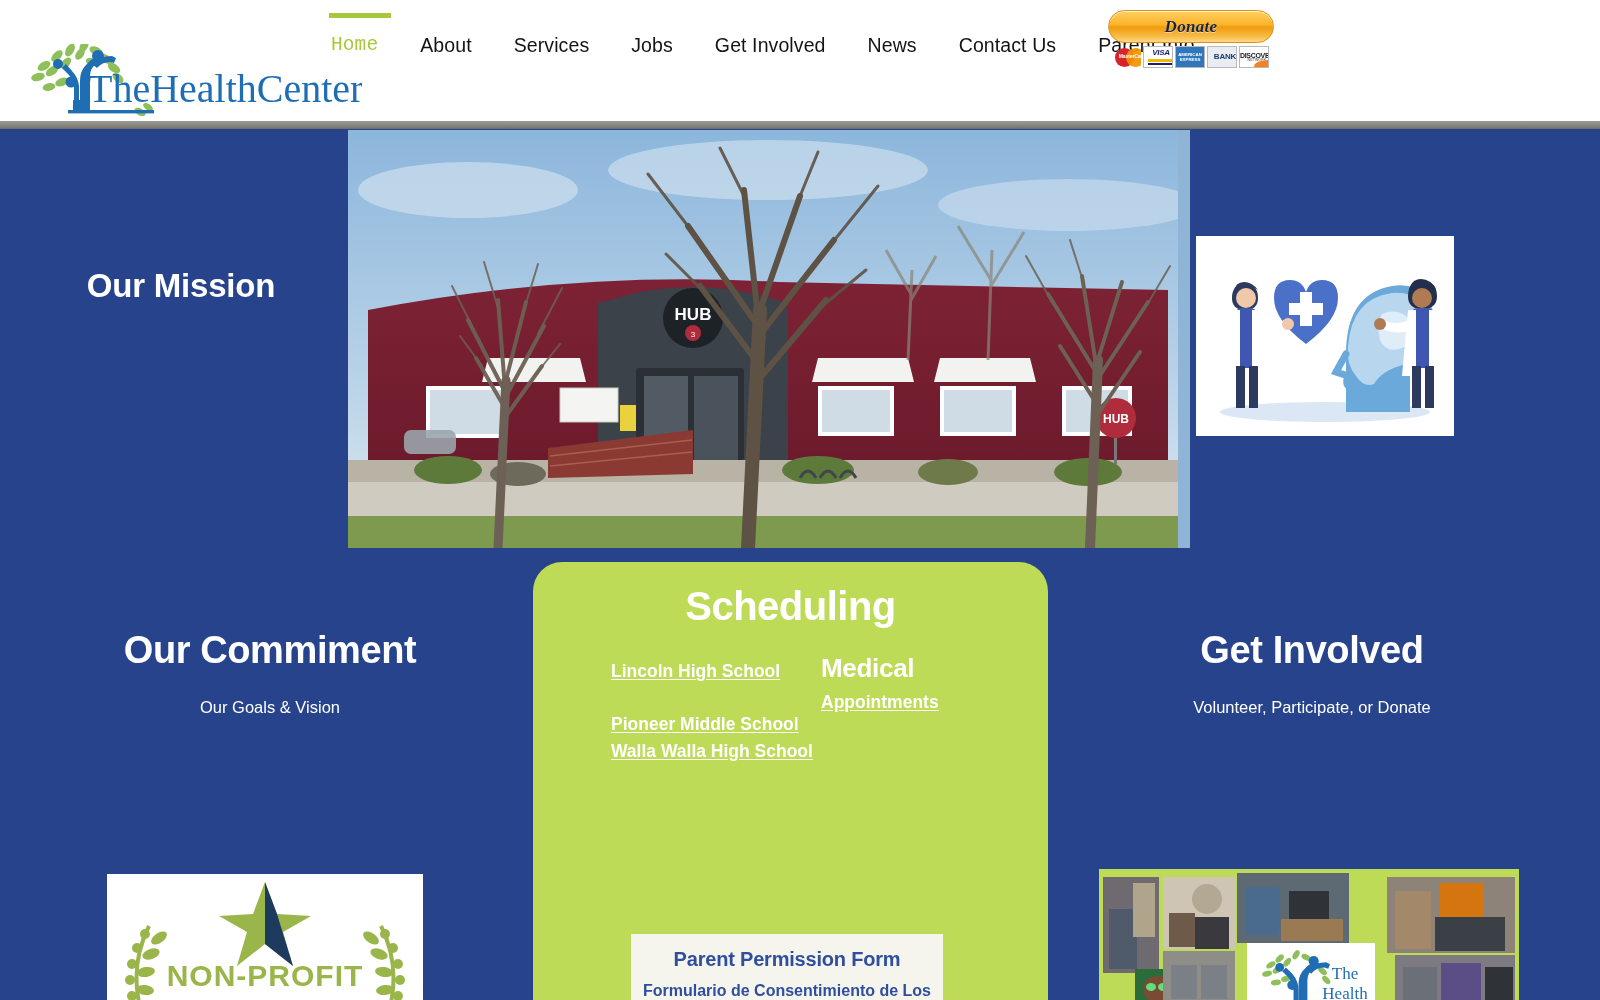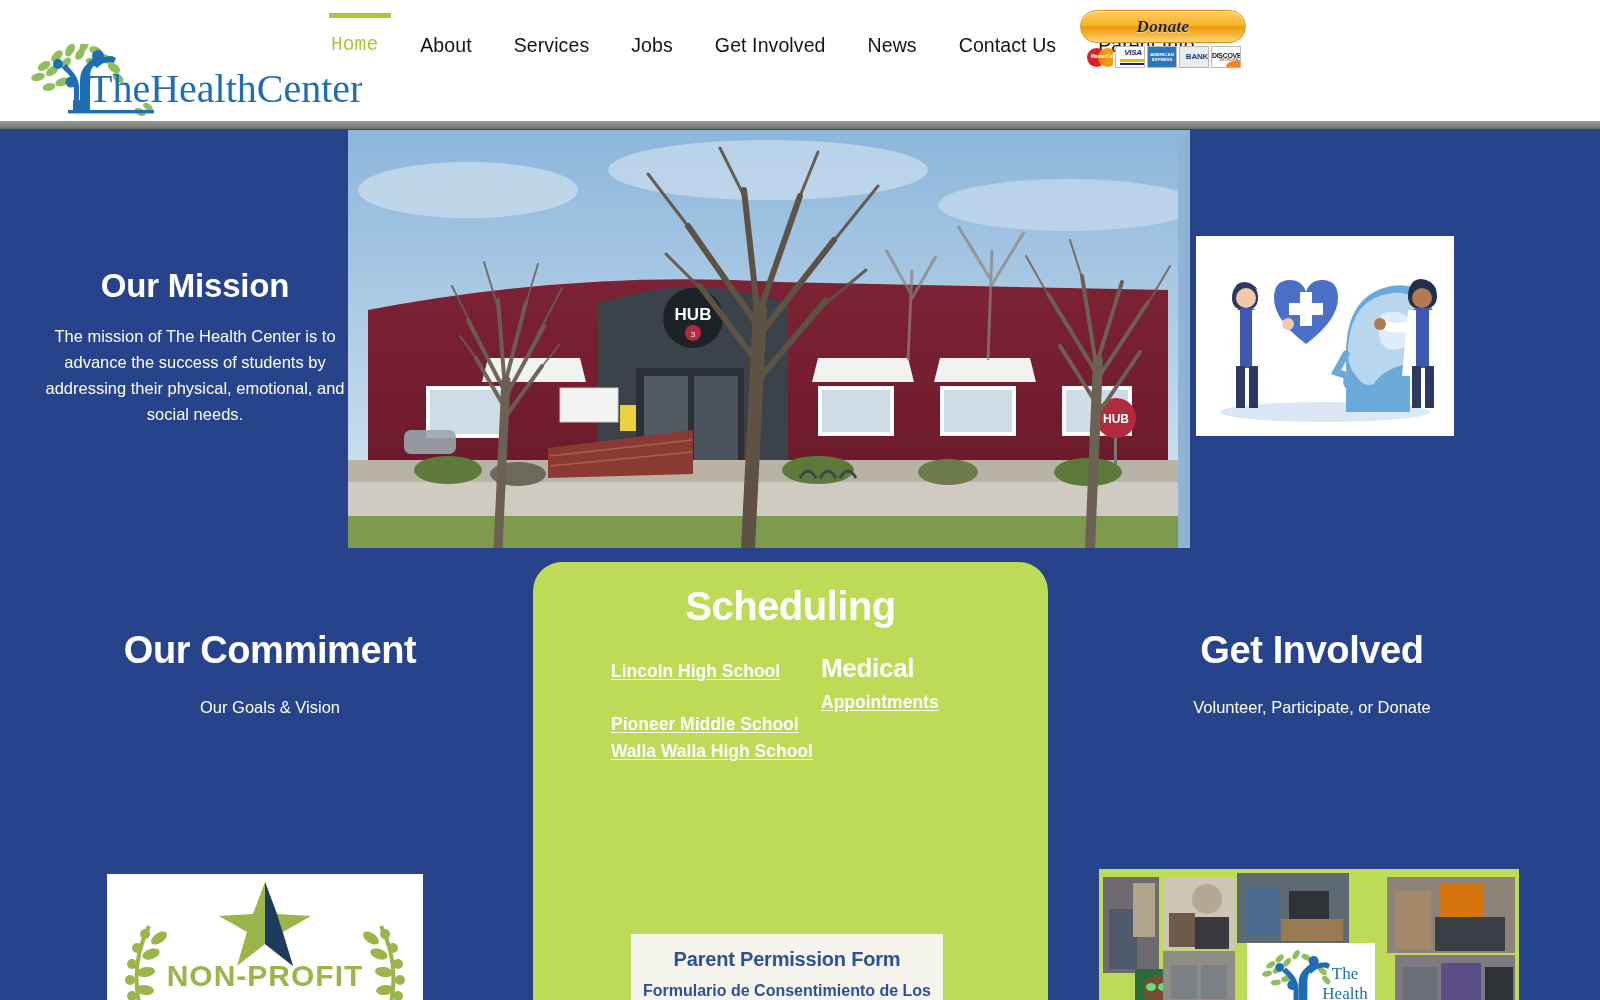--- a/index.html
+++ b/index.html
@@ -47,21 +47,21 @@
   .nav-item.active { color: #a8c83c; font-family: Liberation Mono, monospace; }
   .nav-item.active::before {
     content: "";
     position: absolute; left: 19px; top: -15px;
     width: 62px; height: 5px;
     background: #a8c83c;
   }
 
   
   .donate-wrap {
-    position: absolute; left: 1080px; top: 10px;
+    position: absolute; left: 1108px; top: 10px;
     width: 166px; height: 60px;
     cursor: pointer;
   }
   .donate-btn {
     position: relative;
     width: 166px; height: 33px;
     border-radius: 17px;
     background: linear-gradient(to bottom,
        #ffd063 0%, #fcb42b 44%, #f09b10 52%, #f8bc45 82%, #ffd98a 100%);
     border: 1px solid #e08f12;
@@ -117,21 +117,21 @@
   }
 
   
   .page {
     position: absolute; left: 0; top: 129px;
     width: 1600px; height: 871px;
     background: #27438c;
   }
 
   
-  .mission { position: absolute; left: 20px; top: 138px; width: 350px; text-align: center; }
+  .mission { position: absolute; left: 6px; top: 138px; width: 350px; text-align: center; }
   .mission h2 {
     font-size: 33px; font-weight: bold; color: #ffffff;
     letter-spacing: -0.2px; margin-bottom: 18px;
   }
   .mission p {
     font-size: 16.5px; color: #ffffff; line-height: 1.58;
     padding: 0 12px;
   }
 
   
@@ -308,21 +308,20 @@
       </div>
     </div>
   </div>
 </div>
 <div class="header-rule"></div>
 
 <div class="page">
 
   <section class="mission">
     <h2>Our Mission</h2>
-    <p>The mission of The Health Center is to advance the success of students by addressing their physical, emotional, and social needs.</p>
   </section>
 
   <div class="building">
     <svg width="830" height="418" viewBox="0 0 830 418" xmlns="http://www.w3.org/2000/svg">
       <defs>
         <linearGradient id="sky" x1="0" y1="0" x2="0" y2="1">
           <stop offset="0%" stop-color="#8cb6dc"></stop>
             <stop offset="60%" stop-color="#b9d3e8"></stop>
           <stop offset="100%" stop-color="#dce8f2"></stop>
         </linearGradient>

